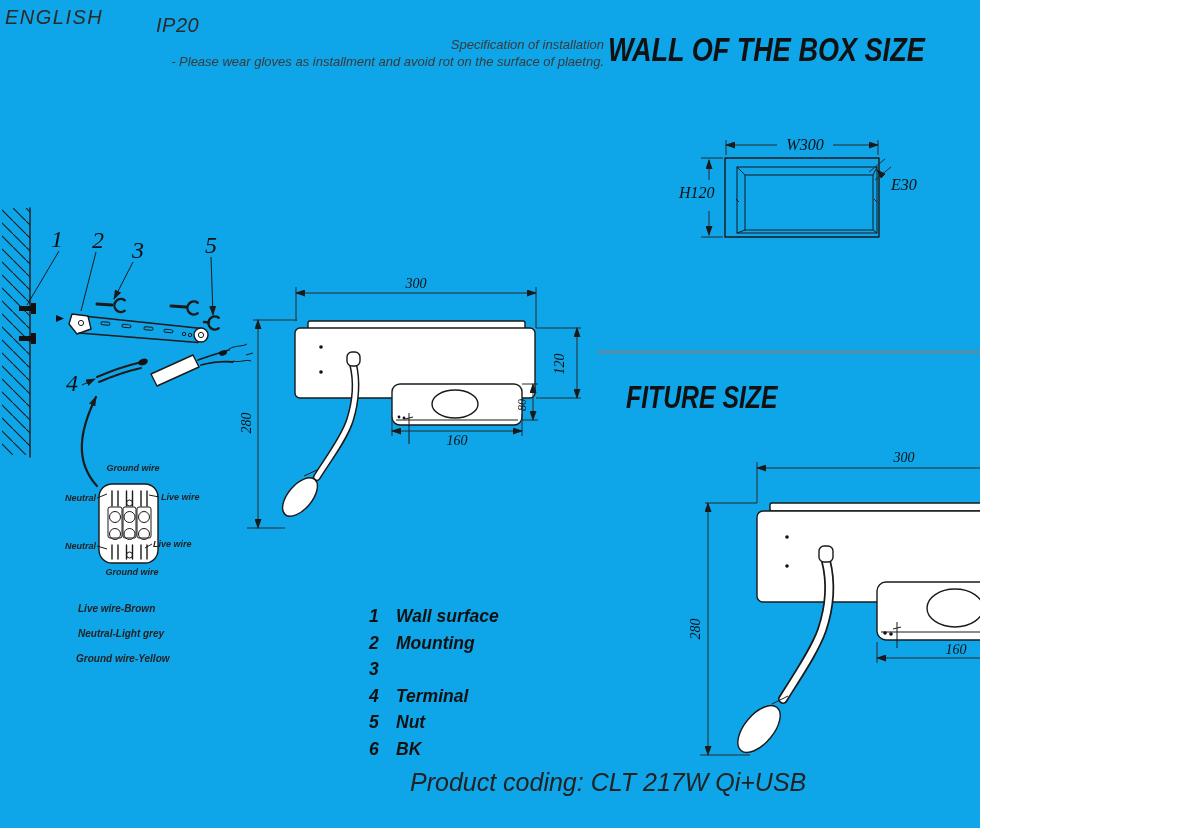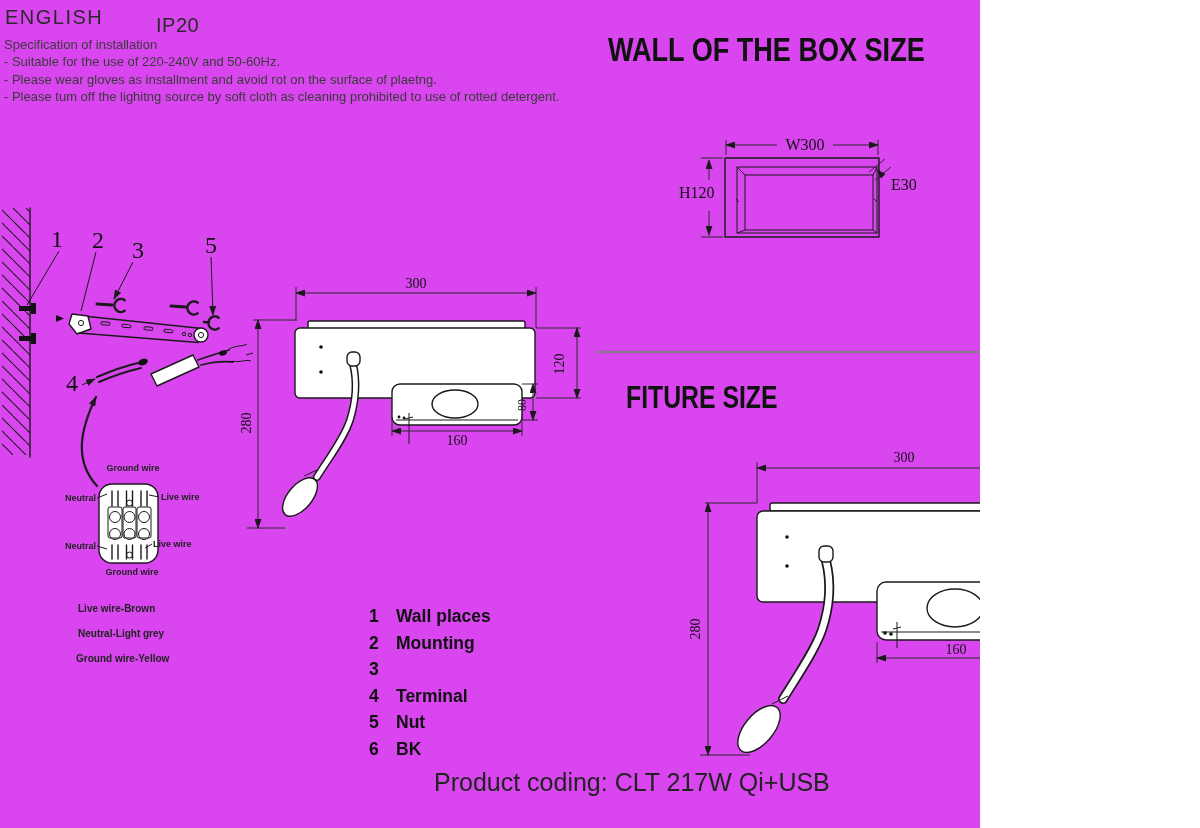--- a/index.html
+++ b/index.html
@@ -1,20 +1,20 @@
 <!DOCTYPE html>
 <html><head>
 <meta charset="utf-8">
 <style>
   html,body{margin:0;padding:0;background:#fff;}
-  .page{position:relative;width:980px;height:828px;background:#d946ef;overflow:hidden;
-        font-family:"Liberation Sans", sans-serif;color:#1f1f1f;}
+  .page{position:relative;width:980px;height:828px;background:#0ea5e9;overflow:hidden;
+        font-family:"Liberation Sans", sans-serif;color:#1f1f1f;font-style:italic;}
   .abs{position:absolute;}
   .h-top{font-size:20px;letter-spacing:1.5px;color:#2a2a2a;}
-  .spec{font-size:13px;line-height:17.4px;color:#3a3a3a;}
+  .spec{font-size:13px;line-height:17.4px;color:#3a3a3a;text-align:right;}
   .big-title{font-weight:bold;font-size:33px;color:#111;transform:scaleX(0.82);transform-origin:0 0;white-space:nowrap;}
   .fit-title{font-weight:bold;font-size:31px;color:#111;transform:scaleX(0.8);transform-origin:0 0;white-space:nowrap;}
   .divider{background:#7f7f7f;height:2px;}
   .parts{font-size:17.5px;font-weight:bold;color:#111;}
   .parts .row{display:flex;line-height:26.6px;}
   .parts .num{width:27px;}
   .coding{font-size:25px;color:#222;}
   svg{position:absolute;overflow:visible;}
   svg .ln{stroke:#1a1a1a;stroke-width:1.4;fill:none;stroke-linecap:round;stroke-linejoin:round;}
   svg .thin{stroke:#1a1a1a;stroke-width:1;fill:none;}
@@ -41,23 +41,21 @@
         <path d="M10,0L0,3.5L10,7Z" fill="#1a1a1a"></path>
       </marker>
     </defs>
   </svg>
 
   <div class="abs h-top" style="left:5px;top:6px;">ENGLISH</div>
   <div class="abs h-top" style="left:156px;top:14px;letter-spacing:0.5px;">IP20</div>
 
   <div class="abs spec" style="left:4px;top:36px;width:600px;">
     <div>Specification of installation</div>
-    <div>- Suitable for the use of 220-240V and 50-60Hz.</div>
     <div>- Please wear gloves as installment and avoid rot on the surface of plaetng.</div>
-    <div>- Please tum off the lighitng source by soft cloth as cleaning prohibited to use of rotted detergent.</div>
   </div>
 
   <div class="abs big-title" style="left:608px;top:31px;">WALL OF THE BOX SIZE</div>
   <div class="abs fit-title" style="left:626px;top:380px;">FITURE SIZE</div>
   <div class="abs divider" style="left:597px;top:351px;width:551px;"></div>
 
   <svg style="left:655px;top:128px;" width="270" height="120" viewBox="0 0 270 120">
     <g>
       <rect class="ln" x="70" y="30" width="154" height="79"></rect>
       <rect class="thin" x="82" y="39" width="140" height="66"></rect>
@@ -304,21 +302,21 @@
       <path d="M146,116 C151,136 150,161 142,185 C135,205 118,230 103,254" stroke="#ffffff" stroke-width="6.5" fill="none" stroke-linecap="round"></path>
       <ellipse class="ln wht" cx="79" cy="284" rx="28" ry="14.5" transform="rotate(-50 79 284)"></ellipse>
       <line class="thin" x1="92" y1="259" x2="108" y2="251"></line>
       <rect class="ln wht" x="139" y="101" width="14" height="16" rx="5"></rect>
     </g>
   </svg>
 
   <div class="abs parts" style="left:369px;top:603px;">
     <div class="row">
       <span class="num">1</span>
-      <span>Wall places</span>
+      <span>Wall surface</span>
     </div>
     <div class="row">
       <span class="num">2</span>
       <span>Mounting</span>
     </div>
     <div class="row">
       <span class="num">3</span>
     </div>
     <div class="row">
       <span class="num">4</span>
@@ -327,15 +325,15 @@
     <div class="row">
       <span class="num">5</span>
       <span>Nut</span>
     </div>
     <div class="row">
       <span class="num">6</span>
       <span>BK</span>
     </div>
   </div>
 
-  <div class="abs coding" style="left:434px;top:768px;text-align:right;">Product coding: CLT 217W Qi+USB</div>
+  <div class="abs coding" style="left:410px;top:768px;text-align:right;">Product coding: CLT 217W Qi+USB</div>
 
 </div>
 
 </body></html>

